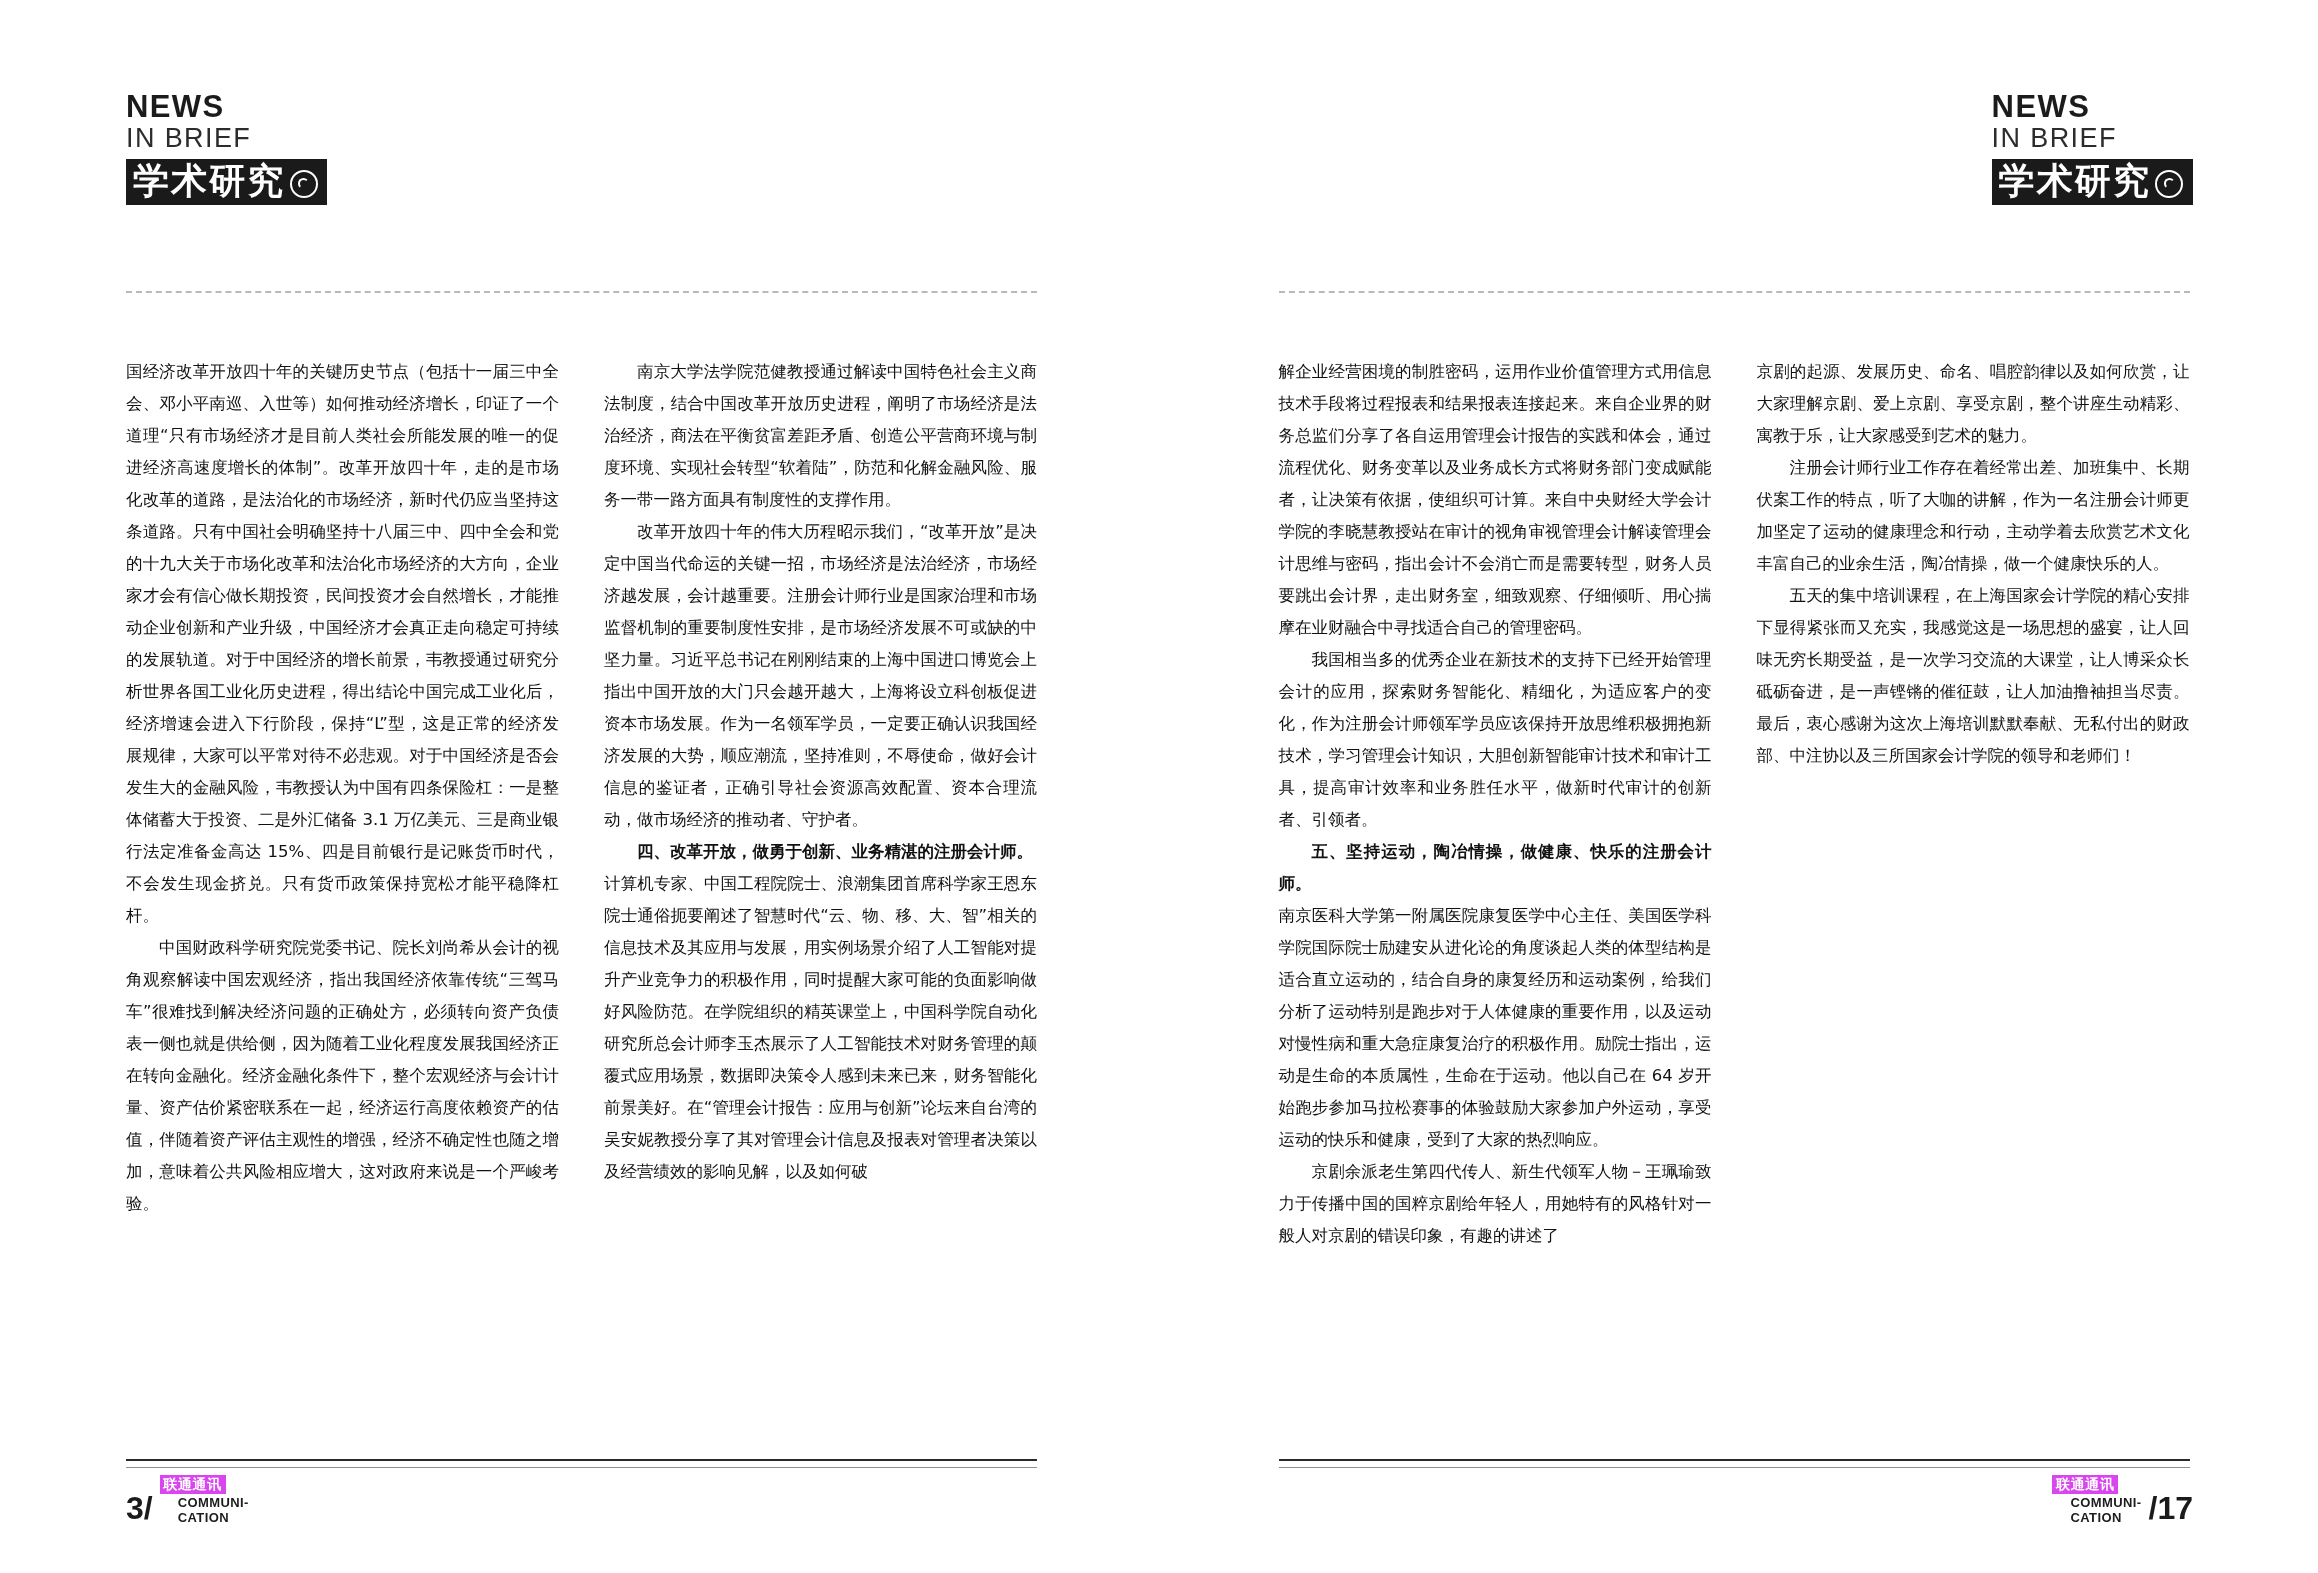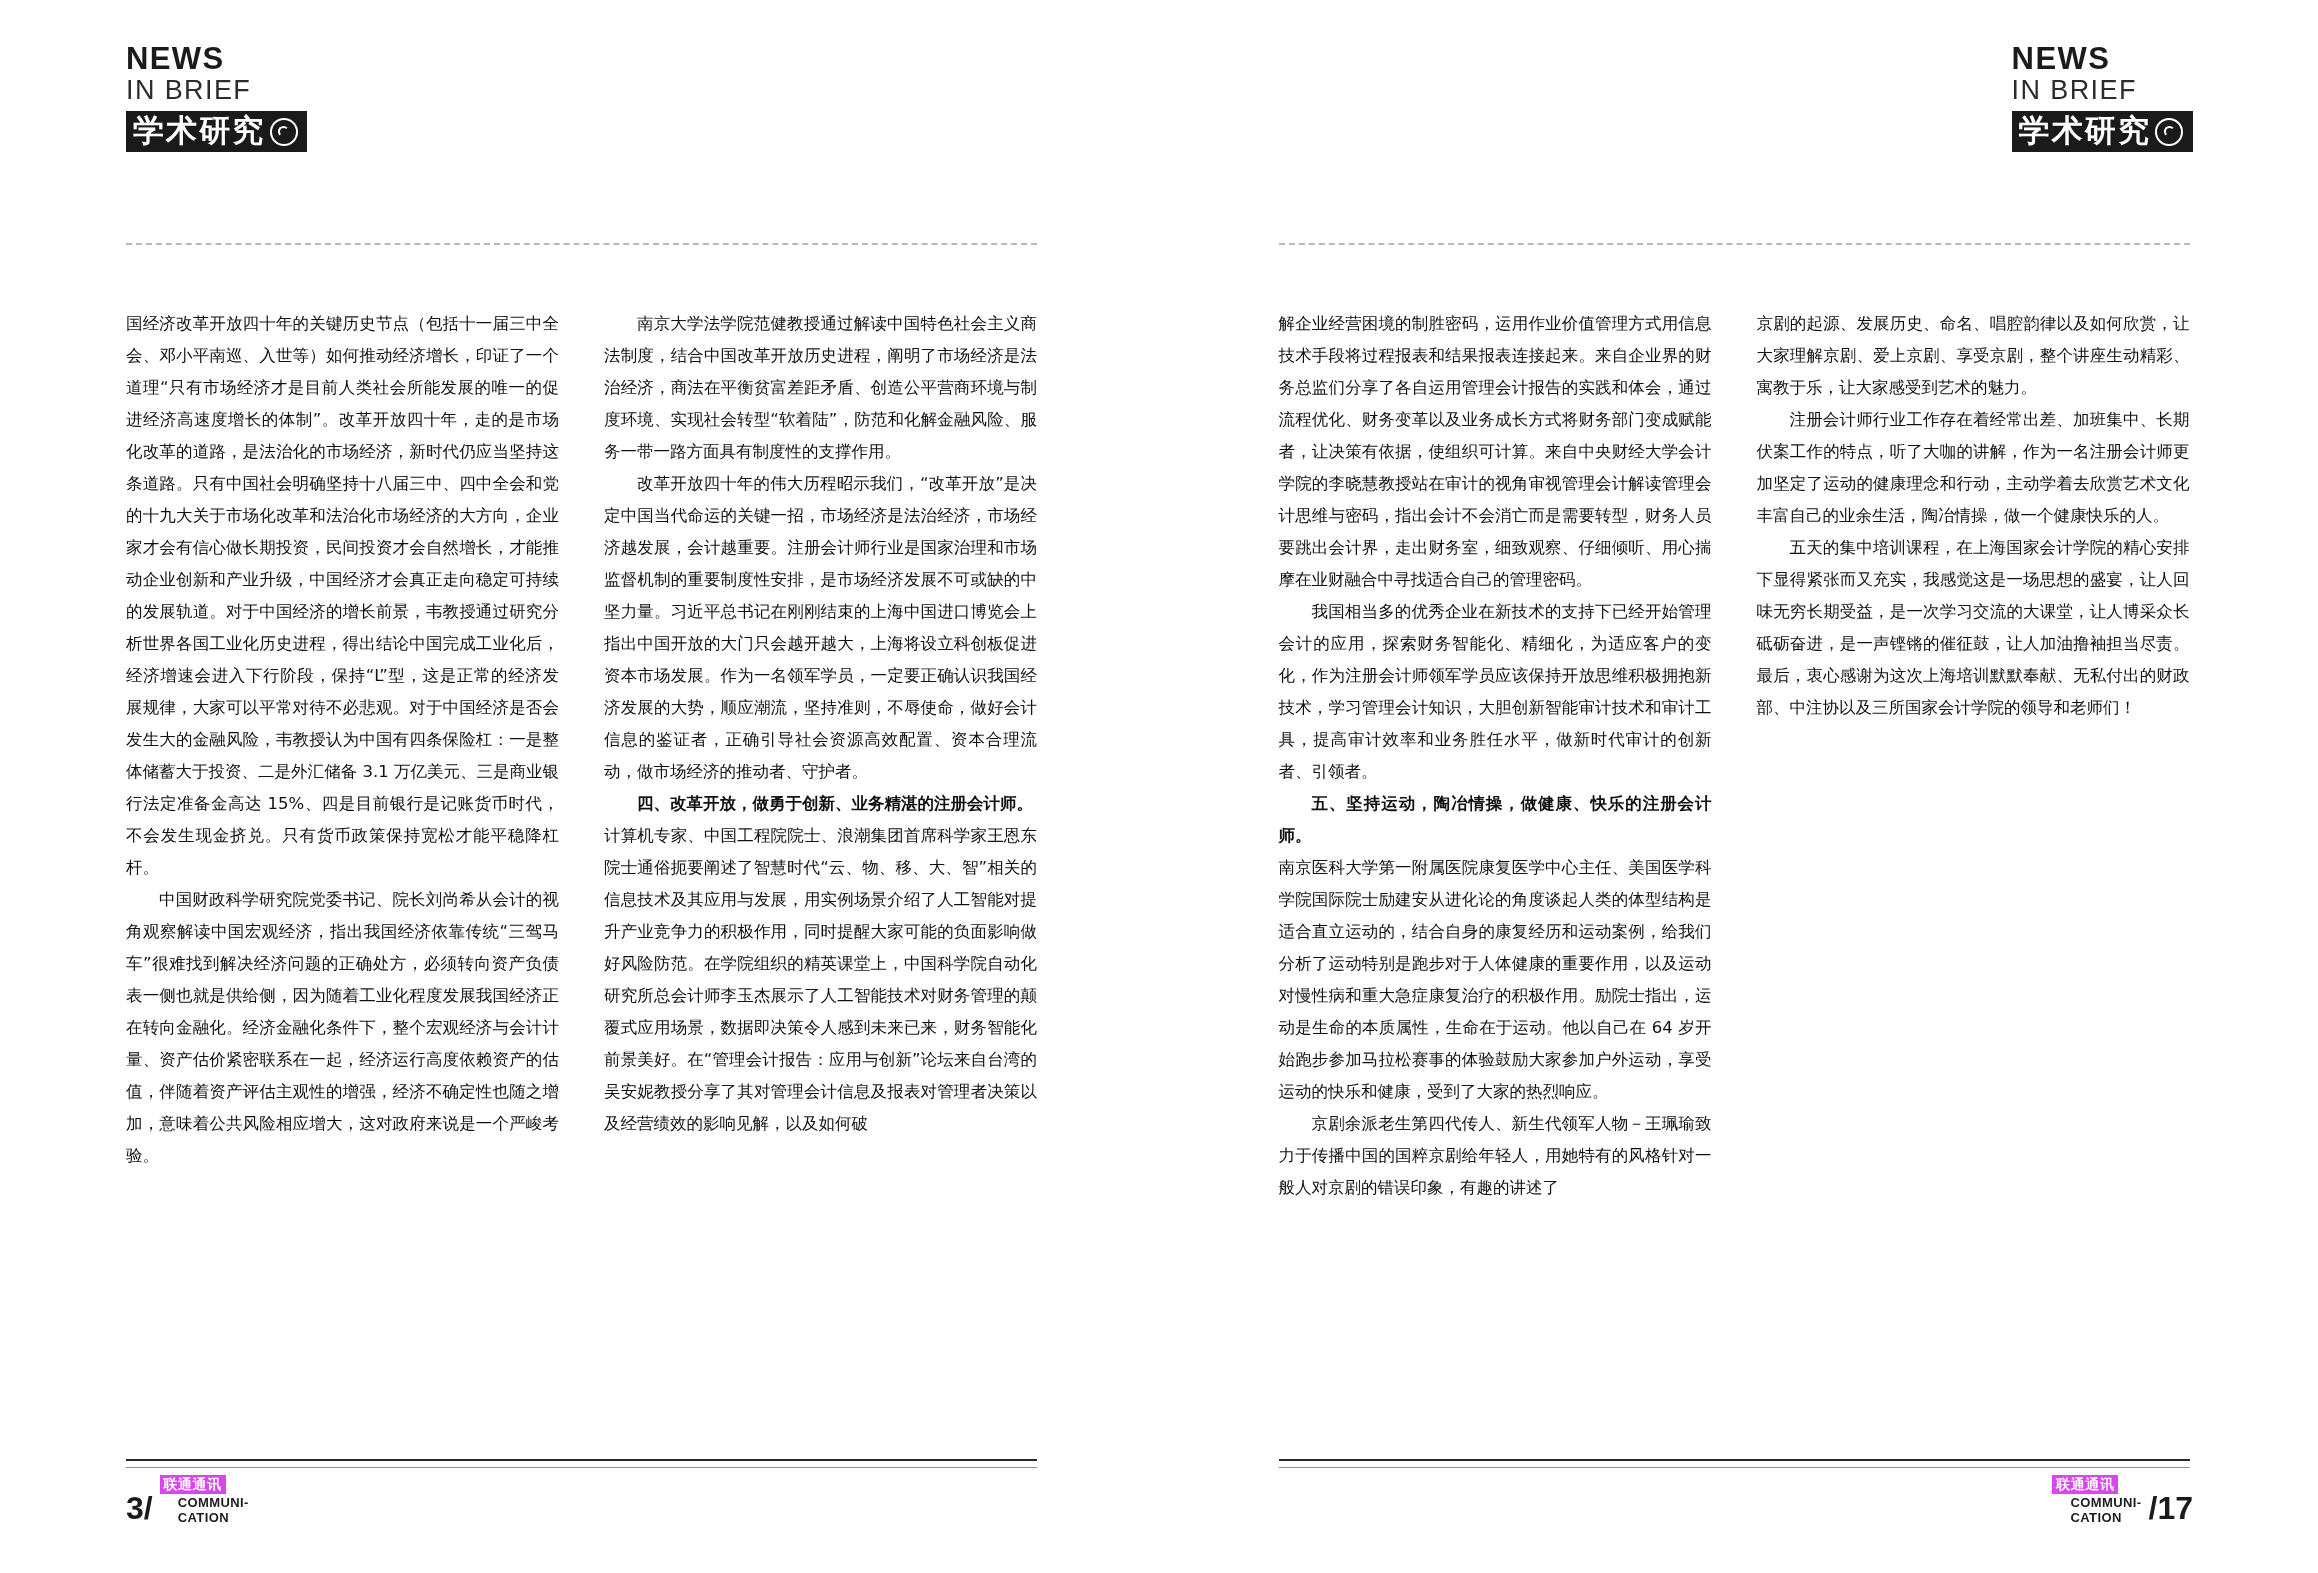--- a/index.html
+++ b/index.html
@@ -12,20 +12,21 @@
     height: 1573px;
     font-family: "Liberation Sans", sans-serif;
     color: #111111;
     position: relative;
     overflow: hidden;
   }
   .spread {
     position: absolute;
     inset: 0;
     display: flex;
+    margin-top: 48px;
   }
   .page {
     position: relative;
     width: 50%;
     height: 100%;
     box-sizing: border-box;
   }
   .page-left  { padding: 0; }
   .page-right { padding: 0; }
 
@@ -50,21 +51,21 @@
     letter-spacing: 1.4px;
     line-height: 1.1;
     color: #2c2c2c;
     margin-top: 1.4px;
   }
   .cn-badge {
     margin-top: 5.6px;
     display: inline-block;
     background: #1a1a1a;
     color: #ffffff;
-    font-size: 31px;
+    font-size: 36px;
     font-weight: bold;
     letter-spacing: 2.1px;
     padding: 4.2px 9.8px 5.6px 7px;
     position: relative;
     line-height: 1;
     font-family: Liberation Sans, sans-serif;
   }
   .cn-badge .swirl {
     display: inline-block;
     width: 24px;

